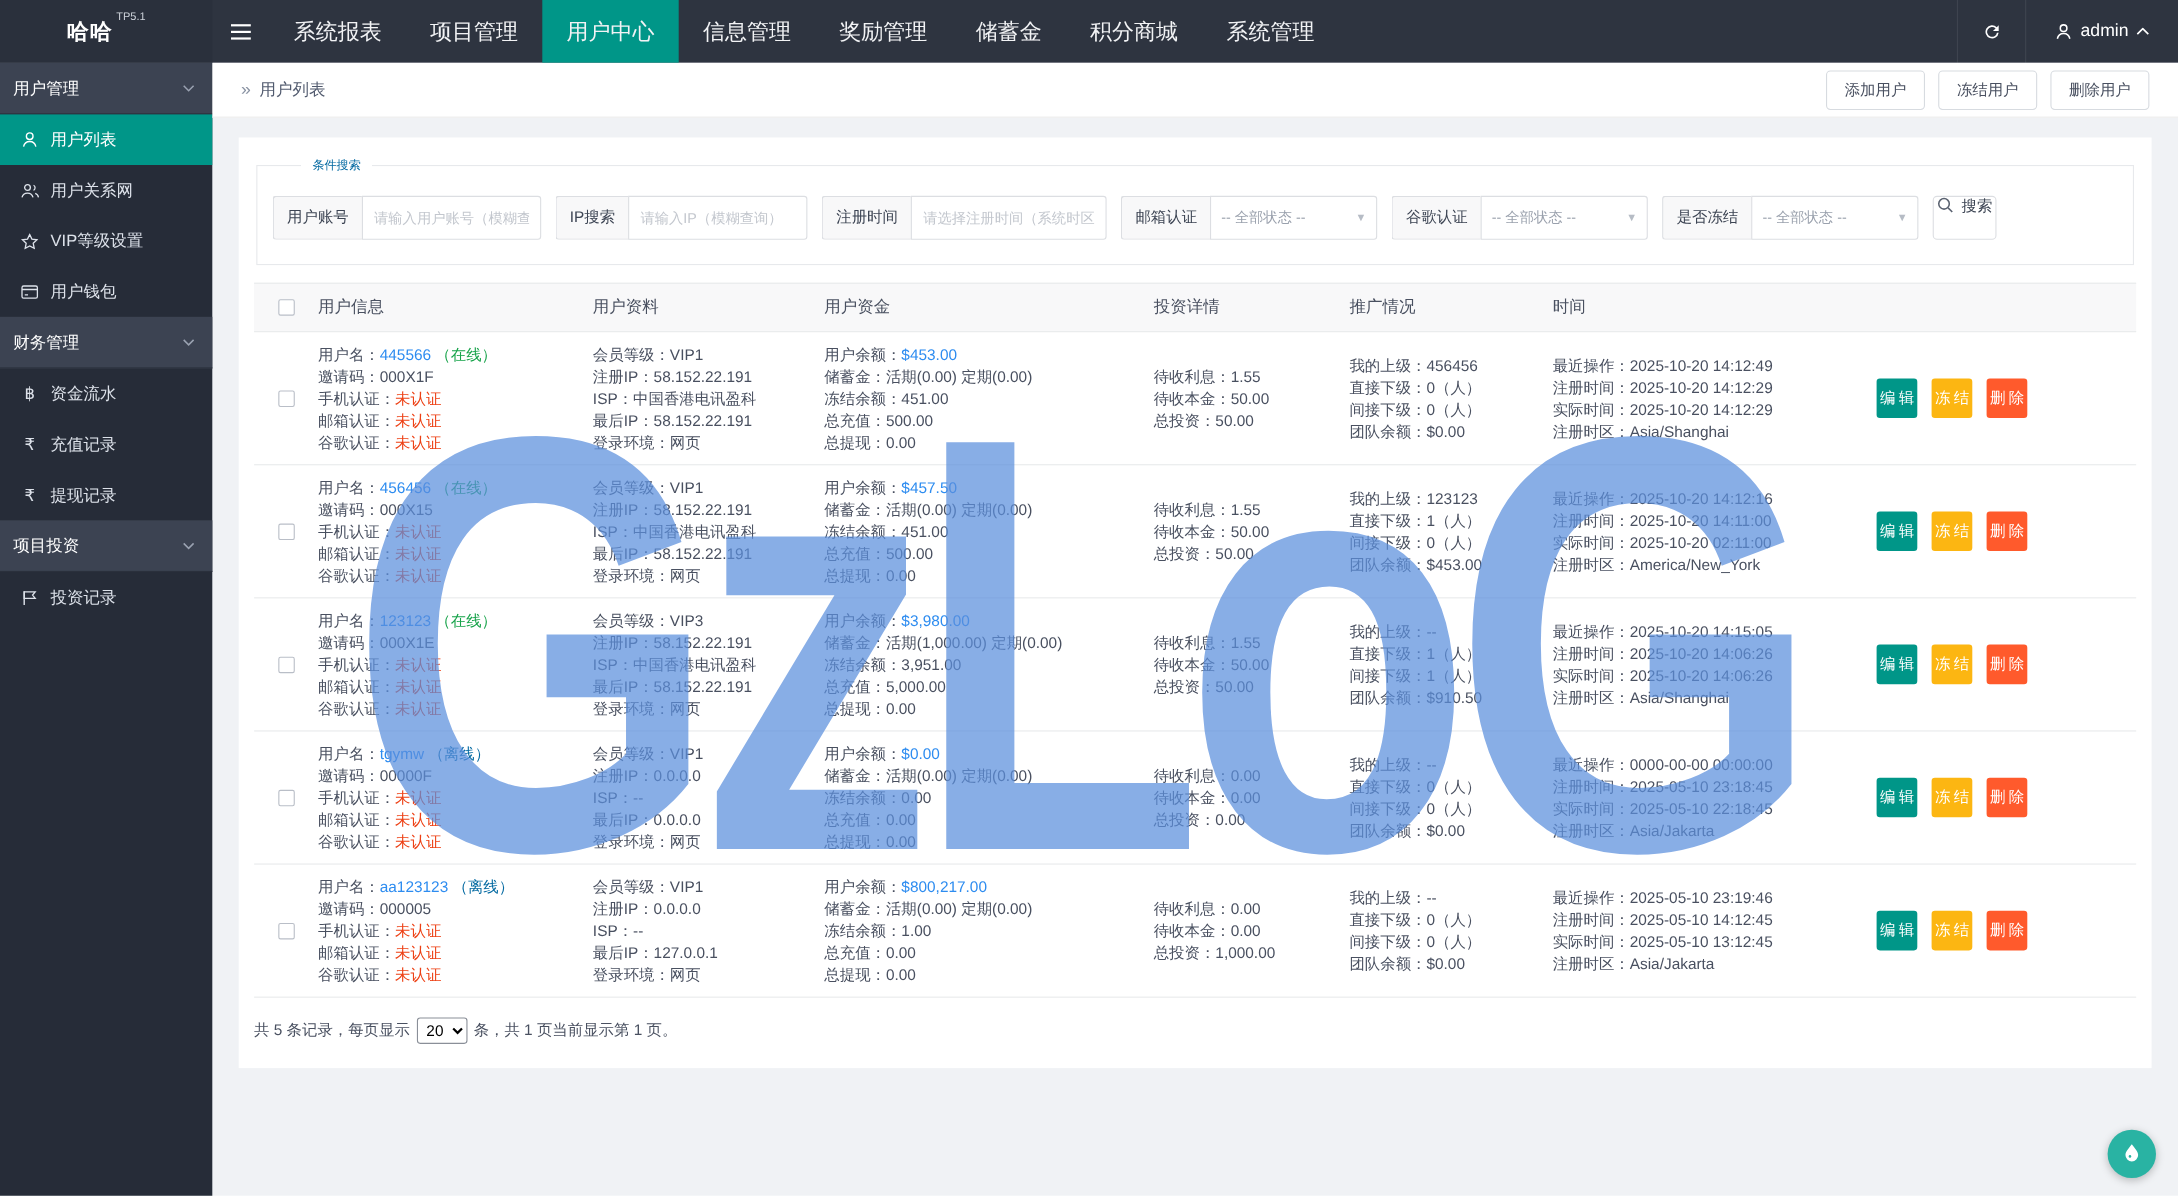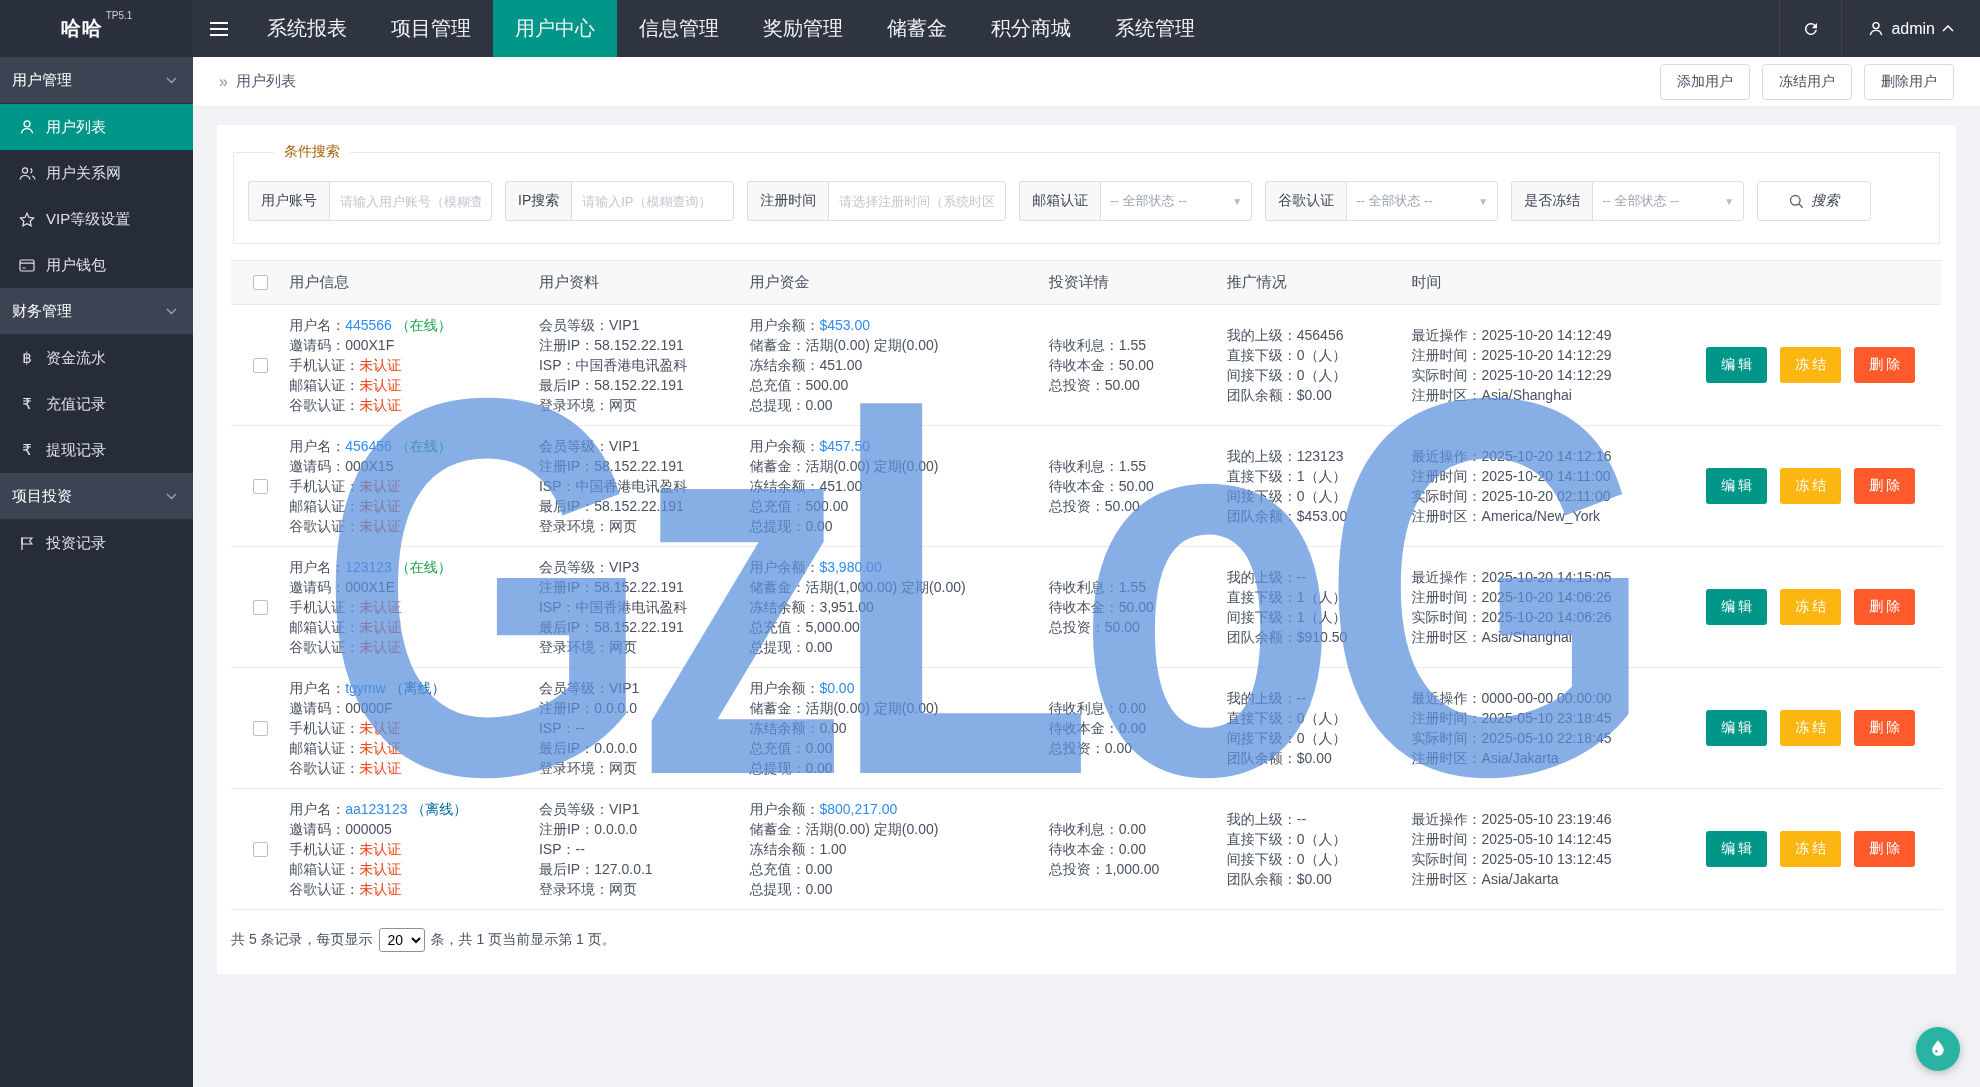--- a/index.html
+++ b/index.html
@@ -32,30 +32,30 @@
 .content{flex:1;display:flex;flex-direction:column;overflow:hidden;}
 .crumb-bar{height:50px;background:#fff;display:flex;align-items:center;justify-content:space-between;padding:0 26px;border-bottom:1px solid #ececec;}
 .crumb{display:flex;align-items:center;gap:8px;font-size:15px;color:#515a6e;}
 .crumb-mark{color:#8a93a3;font-size:16px;}
 .page-actions{display:flex;gap:12px;}
 .pbtn{background:#fff;border:1px solid #d7dbe0;border-radius:4px;padding:8px 16px;font-size:14px;color:#495060;cursor:pointer;}
 
 
 .card{background:#fff;margin:18px 24px 0;padding-bottom:8px;}
 fieldset.search{border:1px solid #e7e9ec;margin:18px 16px 0;padding:20px 14px 22px;}
-fieldset.search legend{margin-left:26px;padding:0 10px;font-size:14px;color:#a16207;}
+fieldset.search legend{margin-left:26px;padding:0 10px;font-size:11px;color:#0369a1;}
 .sbar{display:flex;gap:13px;align-items:center;}
 .sfield{display:flex;align-items:stretch;height:40px;}
 .sf-label{display:flex;align-items:center;background:#f8f8f9;border:1px solid #dcdee2;border-right:none;border-radius:3px 0 0 3px;padding:0 12px;font-size:14px;color:#3c4453;white-space:nowrap;}
 .sf-input{border:1px solid #dcdee2;border-radius:0 3px 3px 0;padding:0 10px;font-size:13px;width:163px;color:#495060;outline:none;font-family:inherit;}
 .sf-input::placeholder{color:#c3c7ce;}
 .sf-input.wide{width:178px;}
 .sf-select{position:relative;display:flex;align-items:center;justify-content:space-between;border:1px solid #dcdee2;border-radius:0 3px 3px 0;width:152px;padding:0 9px;font-size:13px;color:#9aa1ad;cursor:pointer;background:#fff;}
 .sel-caret{color:#b6bcc5;font-size:10px;}
-.sbtn{display:flex;align-items:center;gap:7px;height:40px;padding:0 31px;background:#fff;border:1px solid #dcdee2;border-radius:4px;font-size:14px;color:#3c4453;cursor:pointer;font-style:italic;}
+.sbtn{display:flex;align-items:flex-start;gap:7px;height:40px;padding:0 3px;background:#fff;border:1px solid #dcdee2;border-radius:4px;font-size:14px;color:#3c4453;cursor:pointer;}
 .sbtn svg{display:block;}
 
 
 .tbl{margin:16px 14px 0;font-size:14px;}
 .thead{display:flex;align-items:center;background:#f8f8f9;border-top:1px solid #e8eaec;border-bottom:1px solid #e8eaec;padding:12px 0;font-size:15px;color:#495060;}
 .trow{display:flex;align-items:center;border-bottom:1px solid #e8eaec;padding:10px 0;}
 .c-check{width:3.4%;display:flex;justify-content:center;}
 .c-info{width:14.6%;}
 .c-profile{width:12.3%;}
 .c-funds{width:17.5%;}
@@ -64,21 +64,21 @@
 .c-time{width:16.4%;}
 .c-act{flex:1;display:flex;gap:13px;align-items:center;justify-content:flex-start;padding-left:14px;}
 .cb{width:15px;height:15px;border:1px solid #b9bec7;border-radius:2px;background:#fff;cursor:pointer;display:inline-block;}
 .tl{line-height:20px;white-space:nowrap;}
 .tlb{color:#495060;}
 .tv{color:#495060;}
 .link{color:#2d8cf0;text-decoration:none;cursor:pointer;}
 .online{color:#17a34a;}
 .offline{color:#0369a1;}
 .red{color:#ed4014;}
-.abtn{border:none;border-radius:3px;color:#fff;font-size:14px;padding:9px 12px;letter-spacing:3px;text-indent:3px;cursor:pointer;font-family:inherit;white-space:nowrap;}
+.abtn{border:none;border-radius:3px;color:#fff;font-size:14px;padding:9px 0;letter-spacing:3px;text-indent:3px;cursor:pointer;font-family:inherit;white-space:nowrap;}
 .abtn.edit{background:#009688;}
 .abtn.freeze{background:#fcb612;}
 .abtn.del{background:#ff5a2c;}
 
 
 .pager{display:flex;align-items:center;gap:6px;margin:18px 14px 14px;font-size:14px;color:#495060;}
 .pager select{font-size:14px;padding:2px 4px;border:1px solid #8a8f98;border-radius:3px;background:#fff;color:#000;font-family:inherit;}
 
 
 .watermark{position:absolute;left:318px;top:318px;font-size:430px;line-height:1;font-weight:bold;letter-spacing:-18px;color:#5b8fdd;opacity:.72;transform:scaleY(1.25);transform-origin:top left;z-index:40;pointer-events:none;user-select:none;}

